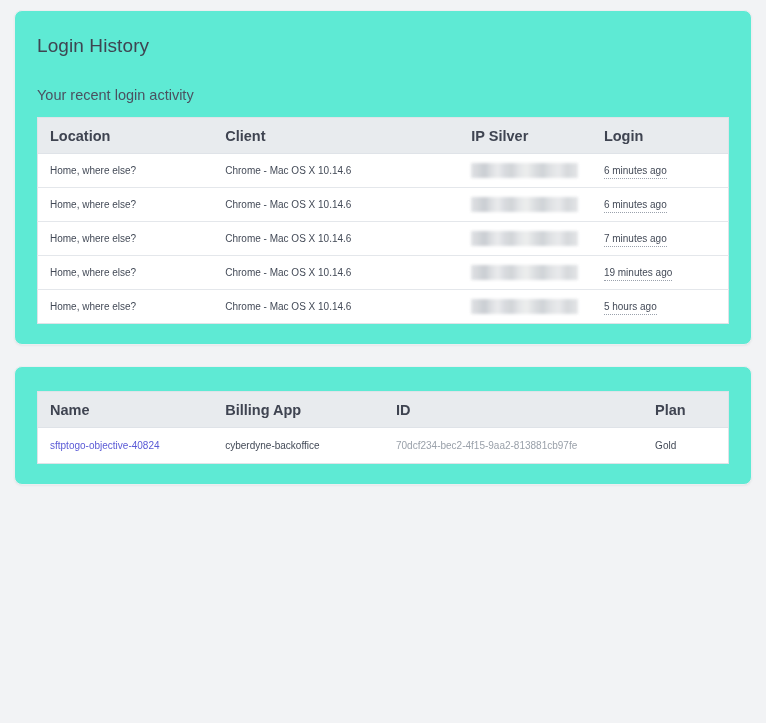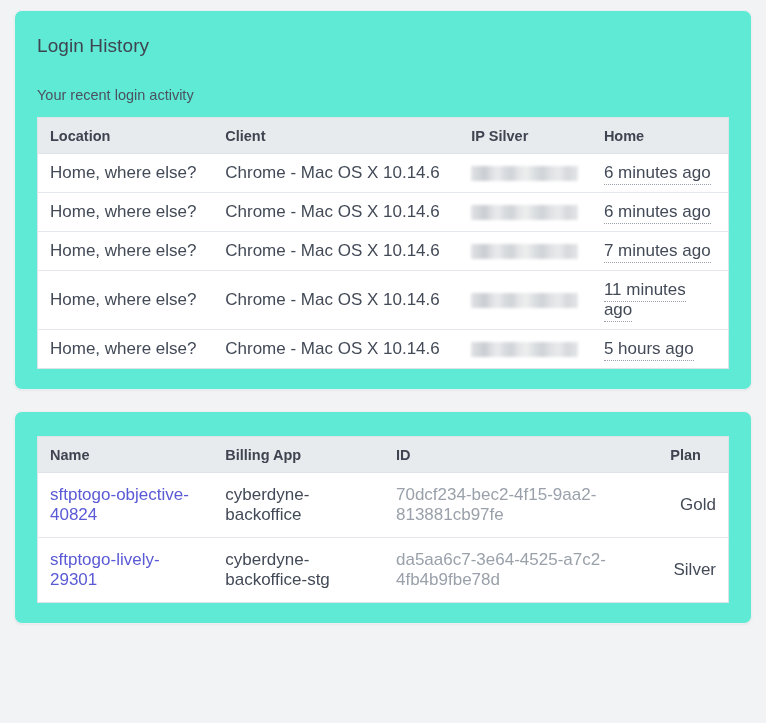--- a/index.html
+++ b/index.html
@@ -49,21 +49,21 @@
     background: #e8ebee;
     color: #3f4451;
     font-size: 14.5px;
     font-weight: 700;
     text-align: left;
     padding: 10px 12px 9px 12px;
     border-bottom: 1px solid #dfe3e8;
     white-space: nowrap;
   }
   tbody td {
-    font-size: 17px;
+    font-size: 10px;
     color: #434a57;
     padding: 9px 12px;
     border-bottom: 1px solid #e4e7eb;
     vertical-align: middle;
     background: #fff;
   }
   tbody tr:last-child td { border-bottom: none; }
 
   
   .t-login col.c-loc    { width: 175px; }
@@ -90,22 +90,22 @@
     padding-bottom: 2px;
     cursor: help;
   }
 
   
   .t-org col.c-name  { width: 175px; }
   .t-org col.c-bill  { width: 170px; }
   .t-org col.c-id    { width: 258px; }
   .t-org col.c-plan  { width: 85px; }
   .t-org td { padding: 12px 12px; }
-  .t-org .plan-cell { text-align: right; }
-  .t-org th.plan-h  { text-align: center; }
+  .t-org .plan-cell { }
+  .t-org th.plan-h  { text-align: left; }
   .t-org .id-cell { color: #9aa1aa; }
   .org-link {
     color: #5a5ad6;
     text-decoration: none;
     word-break: break-word;
   }
 </style>
 </head>
 <body>
 
@@ -120,21 +120,21 @@
         <col class="c-loc">
           <col class="c-client">
           <col class="c-ip">
           <col class="c-time">
       </colgroup>
       <thead>
         <tr>
           <th>Location</th>
           <th>Client</th>
           <th>IP Silver</th>
-          <th>Home</th>
+          <th>Login</th>
         </tr>
       </thead>
       <tbody>
         <tr>
           <td>Home, where else?</td>
           <td>Chrome - Mac OS X 10.14.6</td>
           <td>
               <span class="ip-redacted"></span>
             </td>
           <td class="time-cell"><span>6 minutes ago</span></td>
@@ -154,21 +154,21 @@
               <span class="ip-redacted"></span>
             </td>
           <td class="time-cell"><span>7 minutes ago</span></td>
         </tr>
         <tr>
           <td>Home, where else?</td>
           <td>Chrome - Mac OS X 10.14.6</td>
           <td>
               <span class="ip-redacted"></span>
             </td>
-          <td class="time-cell"><span>11 minutes ago</span></td>
+          <td class="time-cell"><span>19 minutes ago</span></td>
         </tr>
         <tr>
           <td>Home, where else?</td>
           <td>Chrome - Mac OS X 10.14.6</td>
           <td>
               <span class="ip-redacted"></span>
             </td>
           <td class="time-cell"><span>5 hours ago</span></td>
         </tr>
       </tbody>
@@ -192,23 +192,17 @@
           <th class="plan-h">Plan</th>
         </tr>
       </thead>
       <tbody>
         <tr>
           <td><a href="#" class="org-link">sftptogo-objective-40824</a></td>
           <td>cyberdyne-backoffice</td>
           <td class="id-cell">70dcf234-bec2-4f15-9aa2-813881cb97fe</td>
           <td class="plan-cell">Gold</td>
         </tr>
-        <tr>
-          <td><a href="#" class="org-link">sftptogo-lively-29301</a></td>
-          <td>cyberdyne-backoffice-stg</td>
-          <td class="id-cell">da5aa6c7-3e64-4525-a7c2-4fb4b9fbe78d</td>
-          <td class="plan-cell">Silver</td>
-        </tr>
       </tbody>
     </table>
   </section>
 
 </div>
 
 </body></html>

